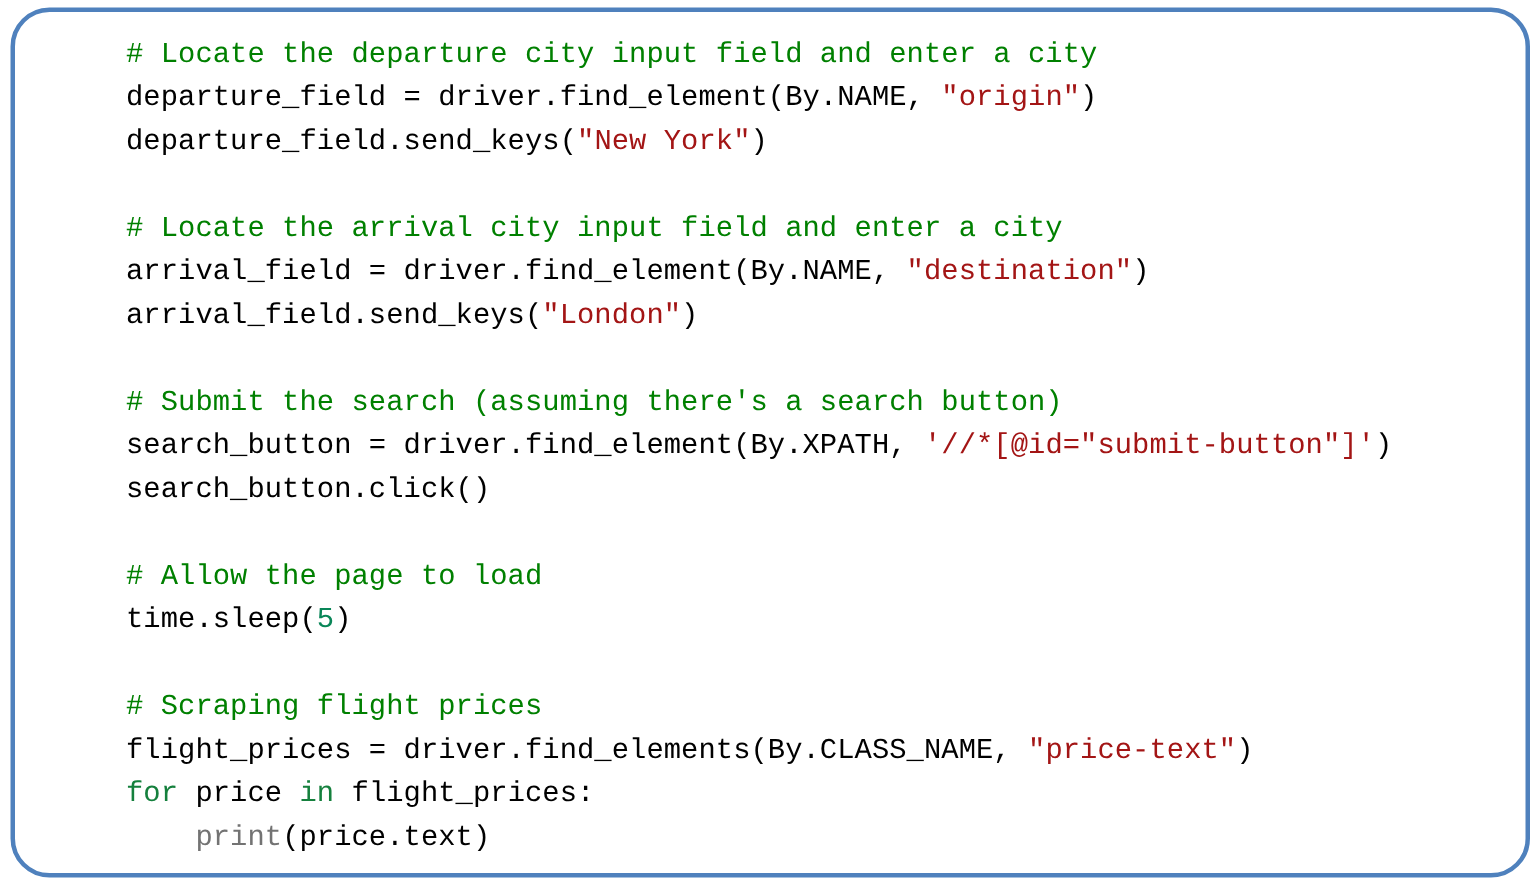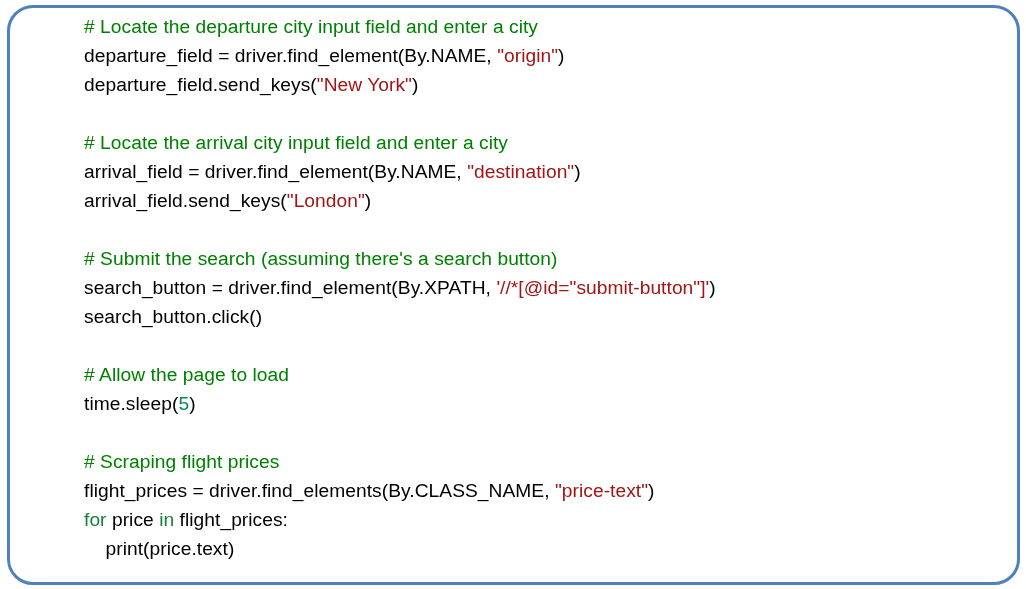--- a/index.html
+++ b/index.html
@@ -2,29 +2,29 @@
 <html><head>
 <meta charset="utf-8">
 <style>
   html, body { margin: 0; padding: 0; background: #ffffff; }
   body { width: 1026px; height: 589px; position: relative; overflow: hidden; }
   .frame {
     position: absolute; left: 7px; top: 5px; width: 1007px; height: 574px;
     border: 3px solid #4f81bd; border-radius: 26px; background: #ffffff;
   }
   .code {
-    position: absolute; left: 84px; top: 12px; margin: 0;
-    font-family: Liberation Sans, sans-serif;
+    position: absolute; left: 84px; top: 22px; margin: 0;
+    font-family: Liberation Mono, monospace;
     font-size: 19.2px; line-height: 29px; color: #000000; white-space: pre;
     letter-spacing: 0.05px;
   }
   .line { height: 29px; }
   .cm { color: #008000; }
   .st { color: #a31515; }
   .nu { color: #098658; }
   .kw { color: #15803d; }
-  .fn { color: #000000; }
+  .fn { color: #737373; }
 </style>
 </head>
 <body>
 
 <div class="frame"></div>
 <pre class="code" id="code"><div class="line"><span class="cm"># Locate the departure city input field and enter a city</span></div><div class="line"><span>departure_field = driver.find_element(By.NAME, </span><span class="st">"origin"</span><span>)</span></div><div class="line"><span>departure_field.send_keys(</span><span class="st">"New York"</span><span>)</span></div><div class="line"> </div><div class="line"><span class="cm"># Locate the arrival city input field and enter a city</span></div><div class="line"><span>arrival_field = driver.find_element(By.NAME, </span><span class="st">"destination"</span><span>)</span></div><div class="line"><span>arrival_field.send_keys(</span><span class="st">"London"</span><span>)</span></div><div class="line"> </div><div class="line"><span class="cm"># Submit the search (assuming there's a search button)</span></div><div class="line"><span>search_button = driver.find_element(By.XPATH, </span><span class="st">'//*[@id="submit-button"]'</span><span>)</span></div><div class="line"><span>search_button.click()</span></div><div class="line"> </div><div class="line"><span class="cm"># Allow the page to load</span></div><div class="line"><span>time.sleep(</span><span class="nu">5</span><span>)</span></div><div class="line"> </div><div class="line"><span class="cm"># Scraping flight prices</span></div><div class="line"><span>flight_prices = driver.find_elements(By.CLASS_NAME, </span><span class="st">"price-text"</span><span>)</span></div><div class="line"><span class="kw">for</span><span> price </span><span class="kw">in</span><span> flight_prices:</span></div><div class="line"><span>    </span><span class="fn">print</span><span>(price.text)</span></div></pre>
 
 </body></html>

